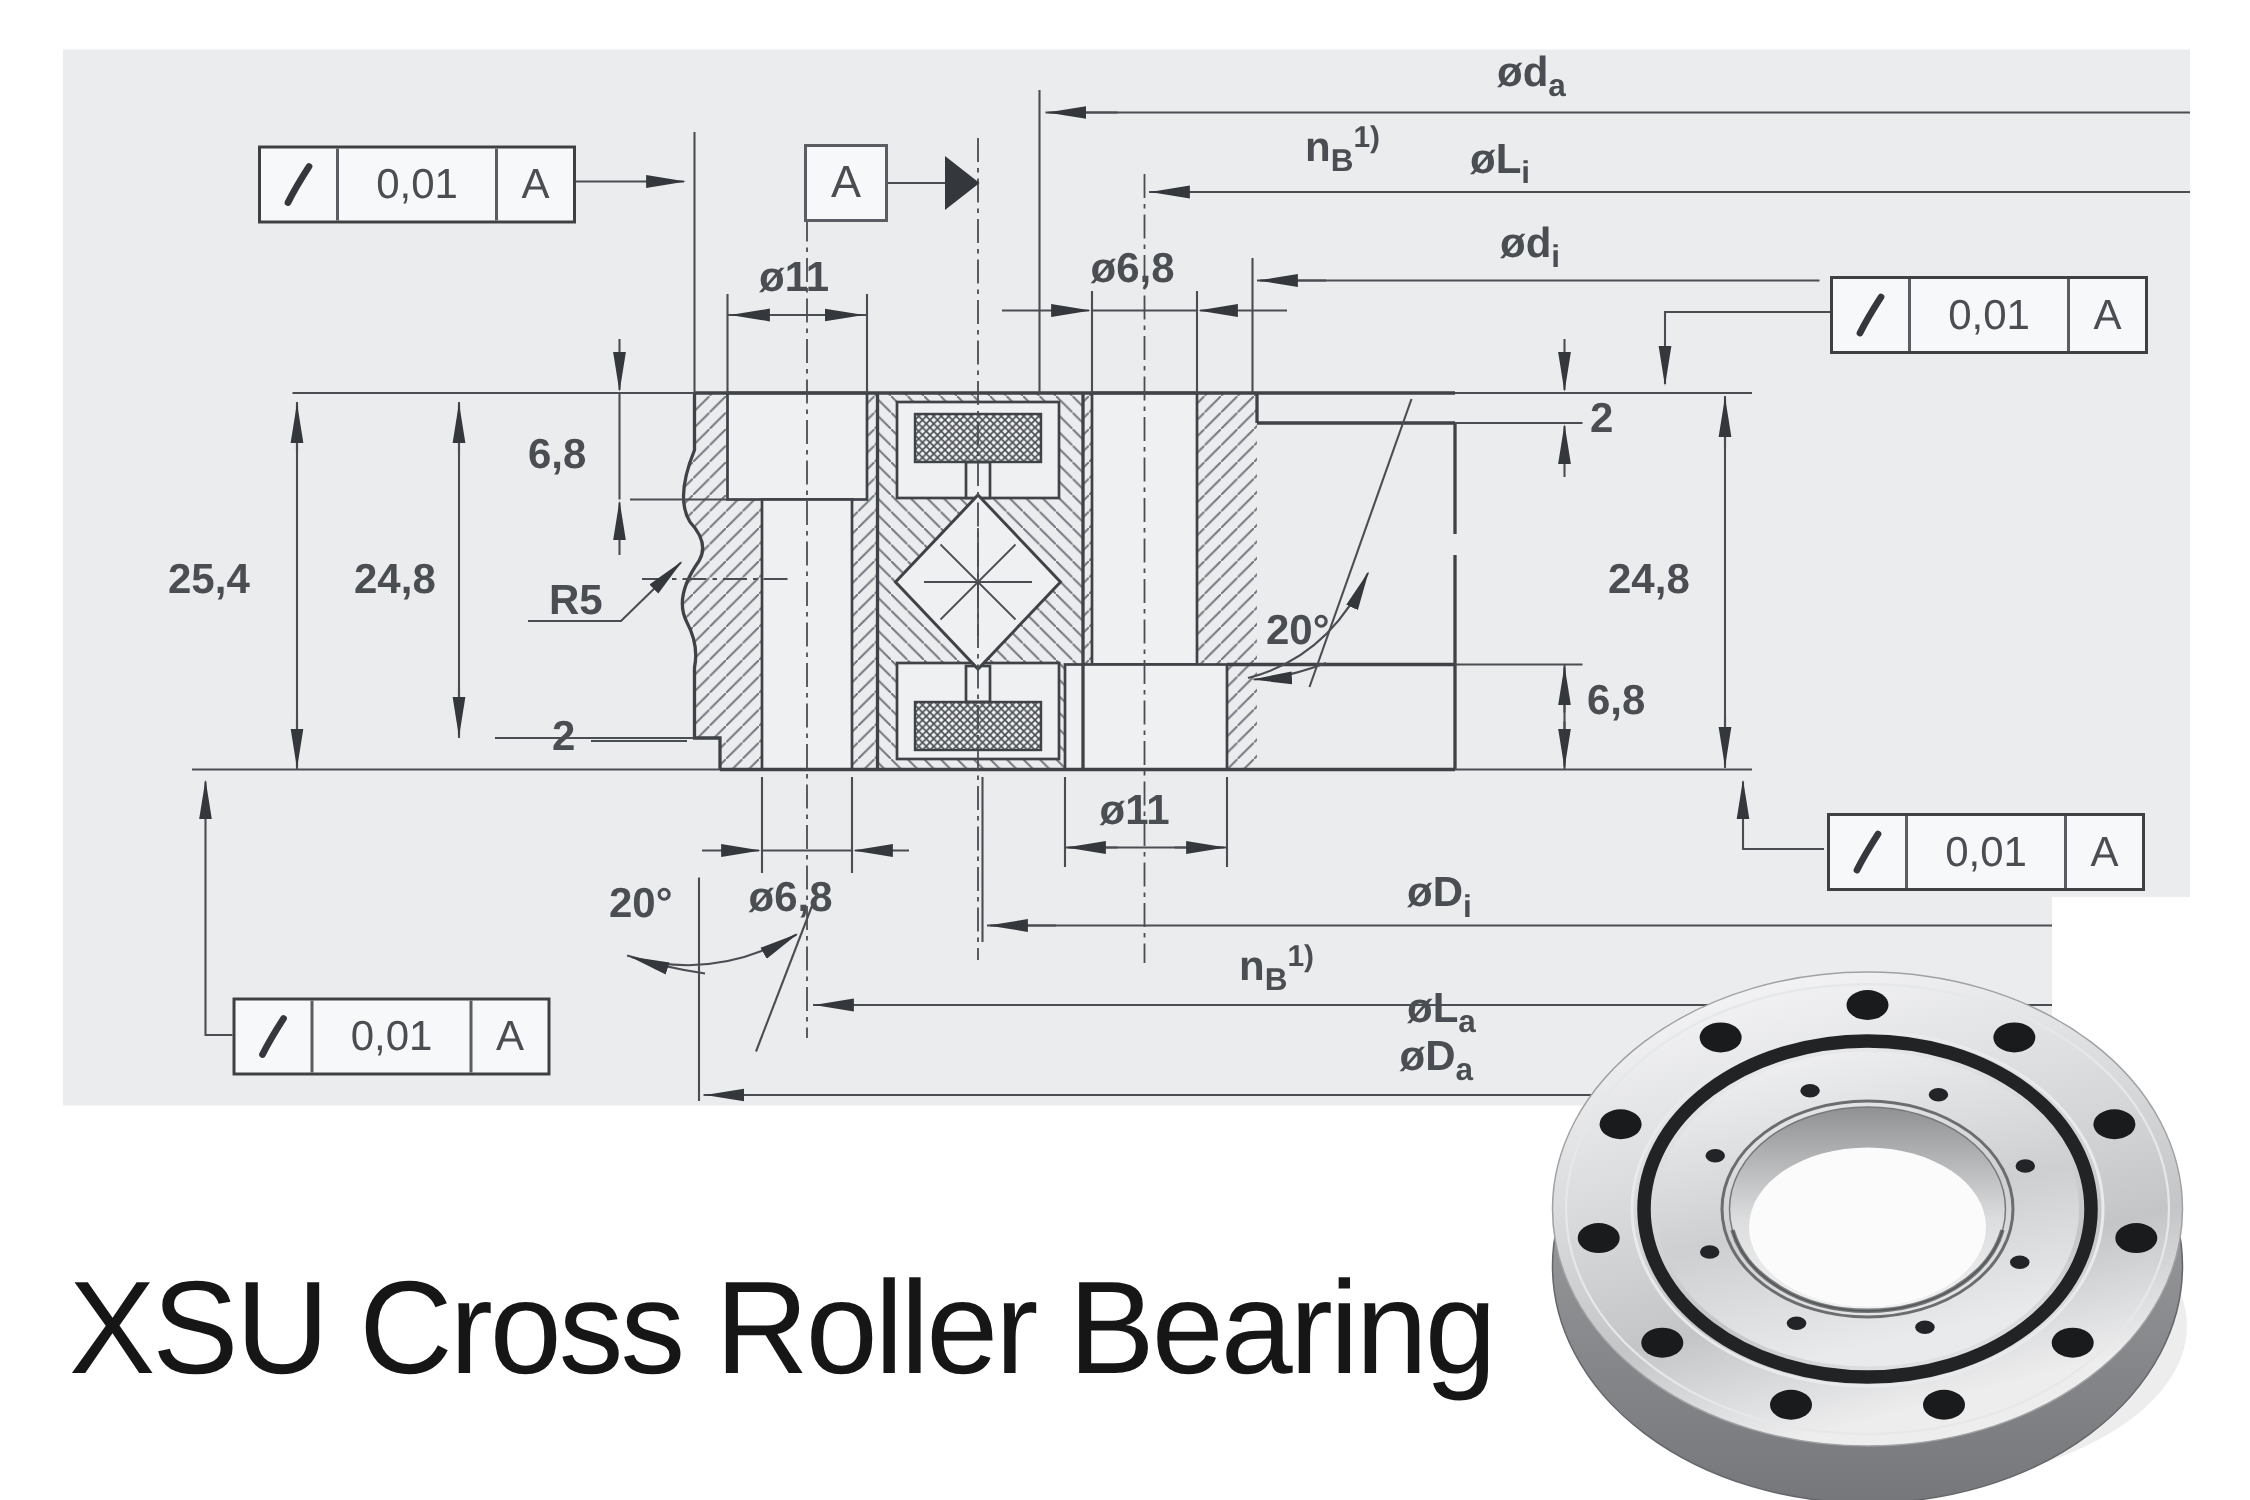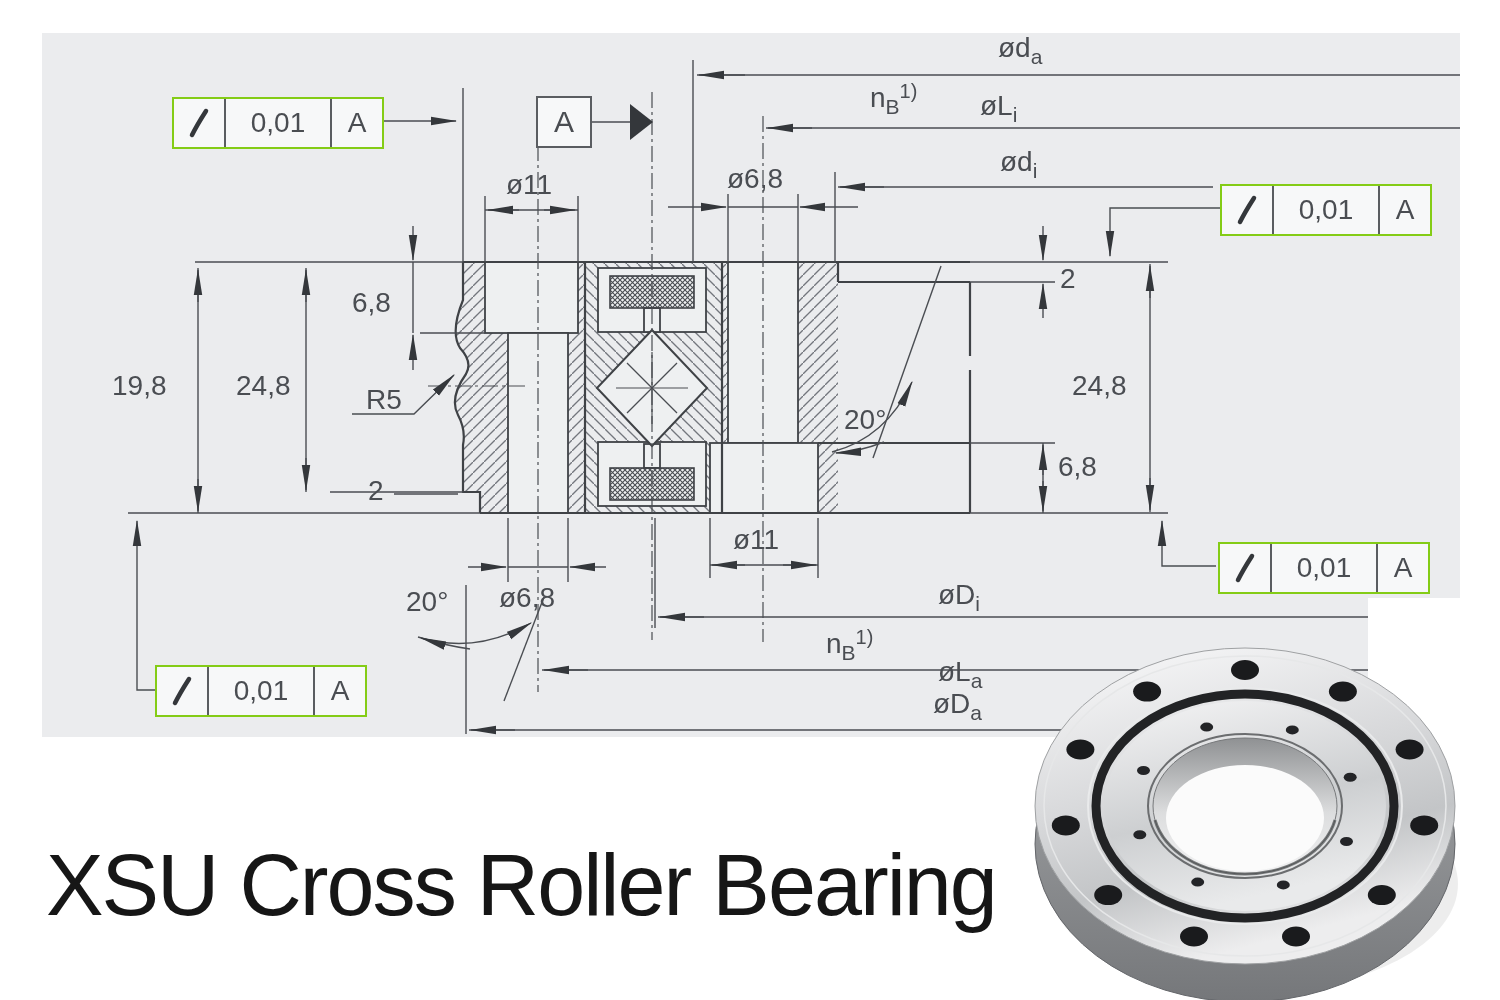--- a/index.html
+++ b/index.html
@@ -5,26 +5,27 @@
   html,body{margin:0;padding:0;}
   body{
     width:1500px;height:1000px;position:relative;background:#ffffff;
     font-family:"Liberation Sans", sans-serif;overflow:hidden;
   }
   #panel{position:absolute;left:42px;top:33px;width:1418px;height:704px;background:#ebecee;}
   #drawing-svg{position:absolute;left:0;top:0;width:1500px;height:1000px;}
   .lbl{
     position:absolute;font-size:28px;color:#4a4d52;white-space:nowrap;line-height:1;
     letter-spacing:0px;
+    font-weight:bold;
   }
   .lbl sub{font-size:21px;vertical-align:-7px;line-height:0;}
   .lbl sup{font-size:20px;vertical-align:9px;line-height:0;}
   .tframe{
     position:absolute;display:flex;height:48px;background:#f7f8f9;
-    border:2px solid #84cc16;box-sizing:content-box;align-items:stretch;
+    border:2px solid #404040;box-sizing:content-box;align-items:stretch;
   }
   .tf-cell{display:flex;align-items:center;justify-content:center;color:#4a4d52;font-size:28px;}
   .tf-sym{width:50px;border-right:2px solid #5a5d61;}
   .tf-val{width:104px;border-right:2px solid #5a5d61;}
   .tf-dat{width:50px;}
   .datumbox{
     position:absolute;width:52px;height:48px;border:2px solid #5a5d61;background:#f7f8f9;
     display:flex;align-items:center;justify-content:center;font-size:30px;color:#4a4d52;
   }
   #page-title{
@@ -295,21 +296,21 @@
 </div>
 
 <div class="datumbox" style="left:536px;top:96px">A</div>
 
 <div class="lbl" style="left:998px;top:34px"><span>ød</span><sub>a</sub></div>
 <div class="lbl" style="left:870px;top:84px"><span>n</span><sub>B</sub><sup>1)</sup></div>
 <div class="lbl" style="left:980px;top:92px"><span>øL</span><sub>i</sub></div>
 <div class="lbl" style="left:1000px;top:148px"><span>ød</span><sub>i</sub></div>
 <div class="lbl" style="left:727px;top:165px">ø6,8</div>
 <div class="lbl" style="left:506px;top:171px">ø11</div>
-<div class="lbl" style="left:112px;top:372px">19,8</div>
+<div class="lbl" style="left:112px;top:372px">25,4</div>
 <div class="lbl" style="left:236px;top:372px">24,8</div>
 <div class="lbl" style="left:352px;top:289px">6,8</div>
 <div class="lbl" style="left:366px;top:386px">R5</div>
 <div class="lbl" style="left:368px;top:477px">2</div>
 <div class="lbl" style="left:1060px;top:265px">2</div>
 <div class="lbl" style="left:1072px;top:372px">24,8</div>
 <div class="lbl" style="left:1058px;top:453px">6,8</div>
 <div class="lbl" style="left:844px;top:406px">20°</div>
 <div class="lbl" style="left:406px;top:588px">20°</div>
 <div class="lbl" style="left:499px;top:584px">ø6,8</div>

